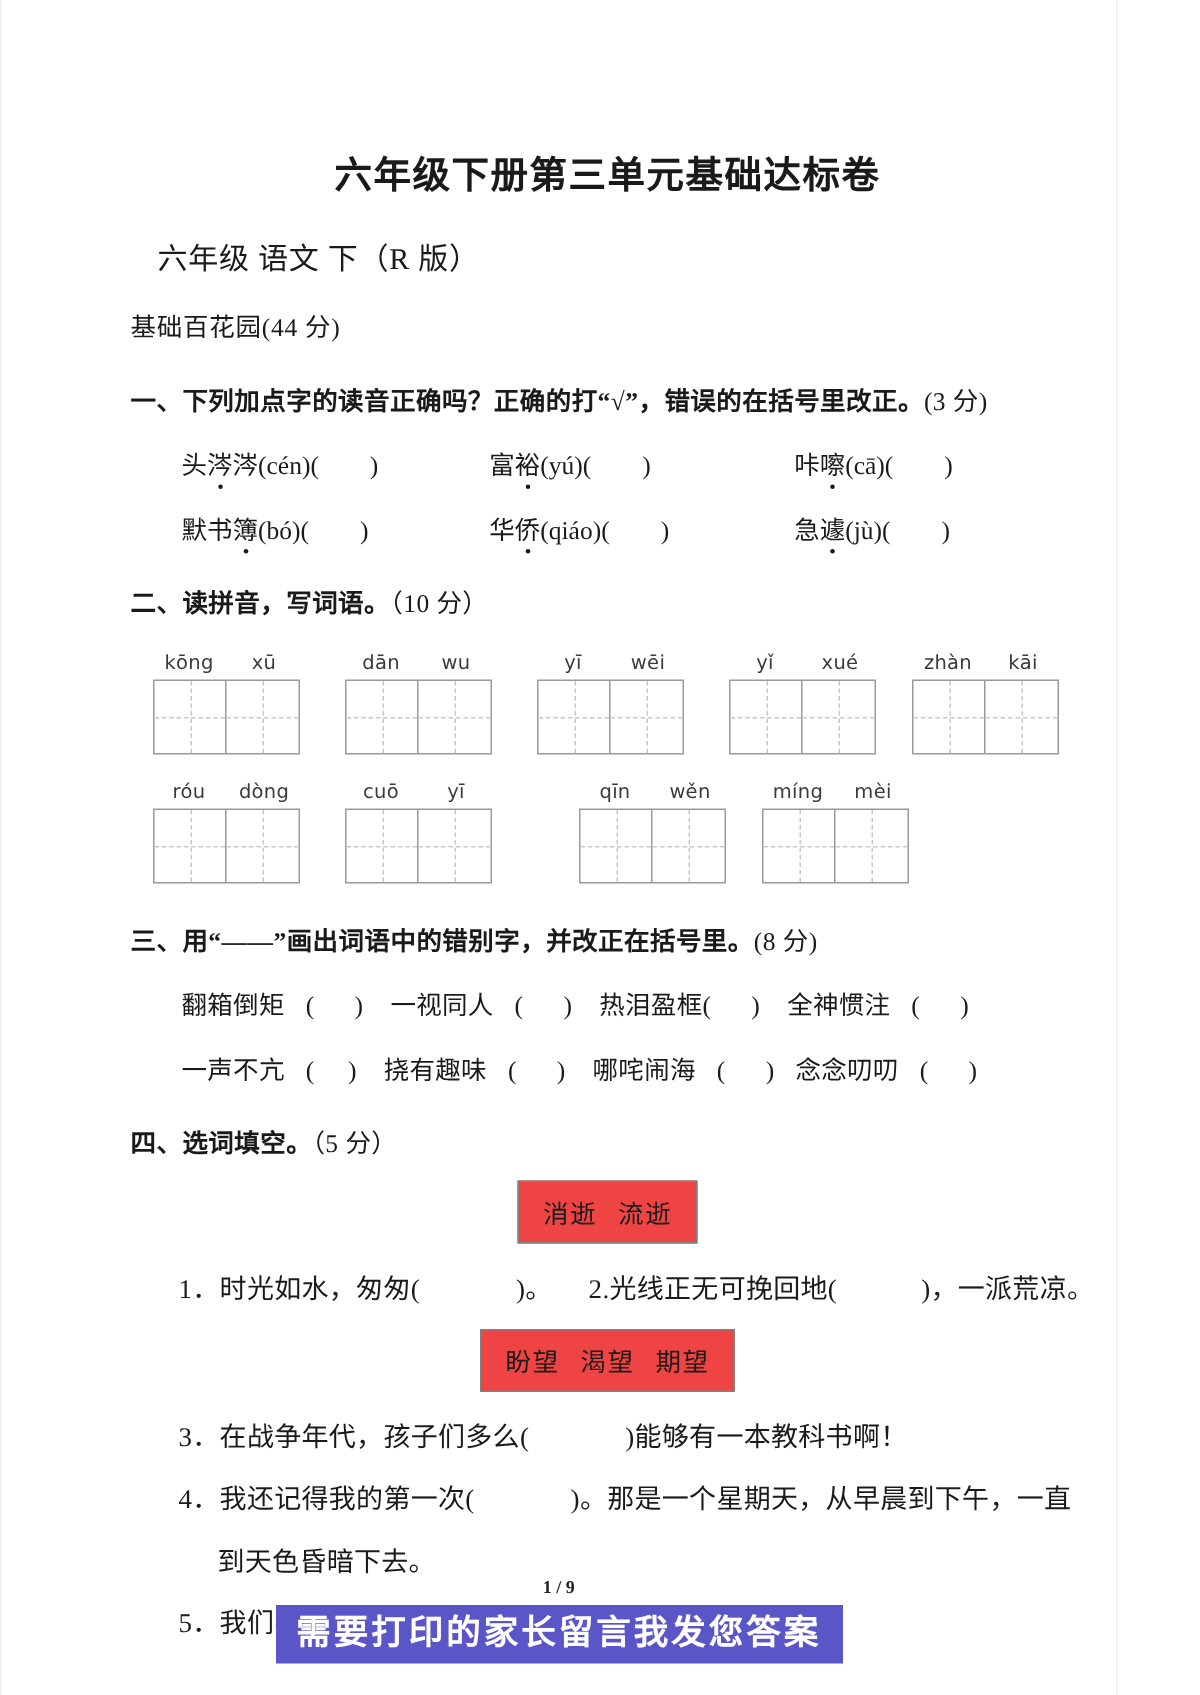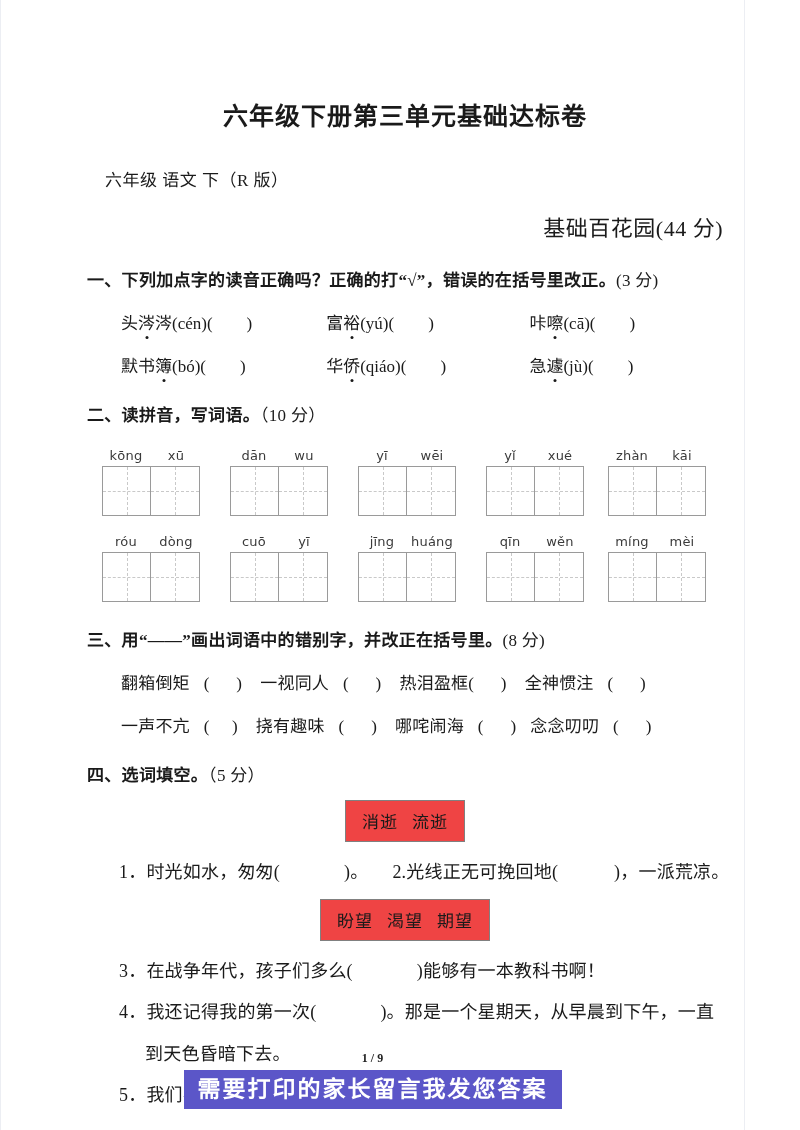--- a/index.html
+++ b/index.html
@@ -39,31 +39,31 @@
     font-size: 25px;
     font-weight: bold;
     letter-spacing: 1px;
     margin-top: 96px;
     font-family: "Liberation Serif", "DejaVu Serif", serif;
   }
   .meta-row {
     display: flex;
     justify-content: space-between;
     align-items: baseline;
-    font-size: 17px;
-    margin-top: 34px;
+    font-size: 20px;
+    margin-top: 24px;
     padding-left: 18px;
     padding-right: 6px;
   }
   .meta-left { letter-spacing: 0.5px; }
   .meta-right { letter-spacing: 0.5px; }
 
   .part-title {
-    text-align: right;
-    font-size: 22px;
+    text-align: left;
+    font-size: 17px;
     margin-top: 19px;
     letter-spacing: 0.5px;
   }
 
   
   .q-head {
     font-size: 17px;
     font-weight: bold;
     margin-top: 24px;
     letter-spacing: 0.3px;
@@ -379,30 +379,20 @@
         <div class="py-pair">
           <span>cuō</span>
             <span>yī</span>
         </div>
         <div class="tzg">
           <div class="tzg-box"></div>
           <div class="tzg-box"></div>
         </div>
       </div>
       <div class="grid-gap-1"></div>
-      <div class="grid-cell-group">
-        <div class="py-pair">
-          <span>jīng</span>
-            <span>huáng</span>
-        </div>
-        <div class="tzg">
-          <div class="tzg-box"></div>
-          <div class="tzg-box"></div>
-        </div>
-      </div>
       <div class="grid-gap-1"></div>
       <div class="grid-cell-group">
         <div class="py-pair">
           <span>qīn</span>
             <span>wěn</span>
         </div>
         <div class="tzg">
           <div class="tzg-box"></div>
           <div class="tzg-box"></div>
         </div>

